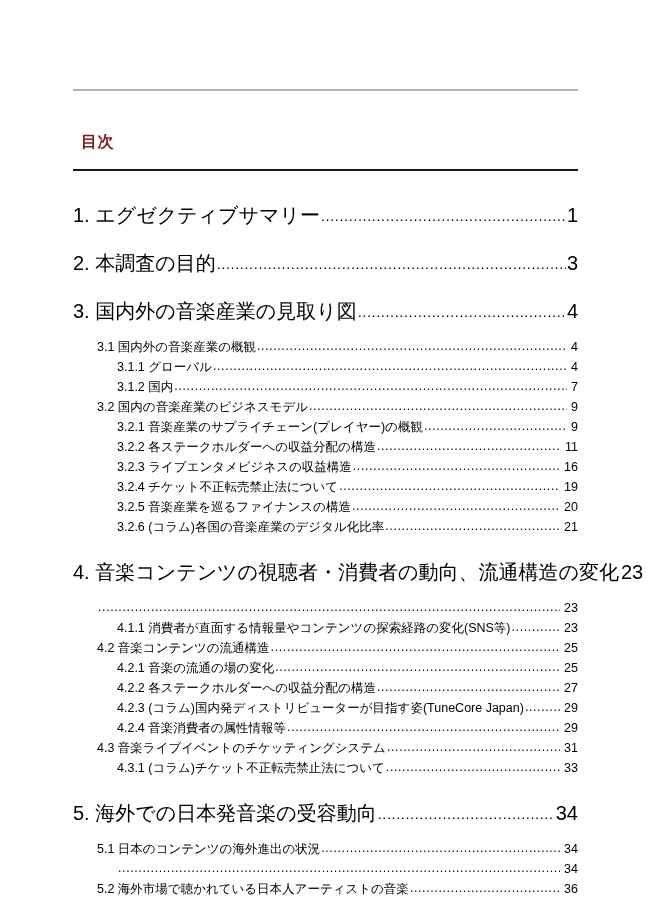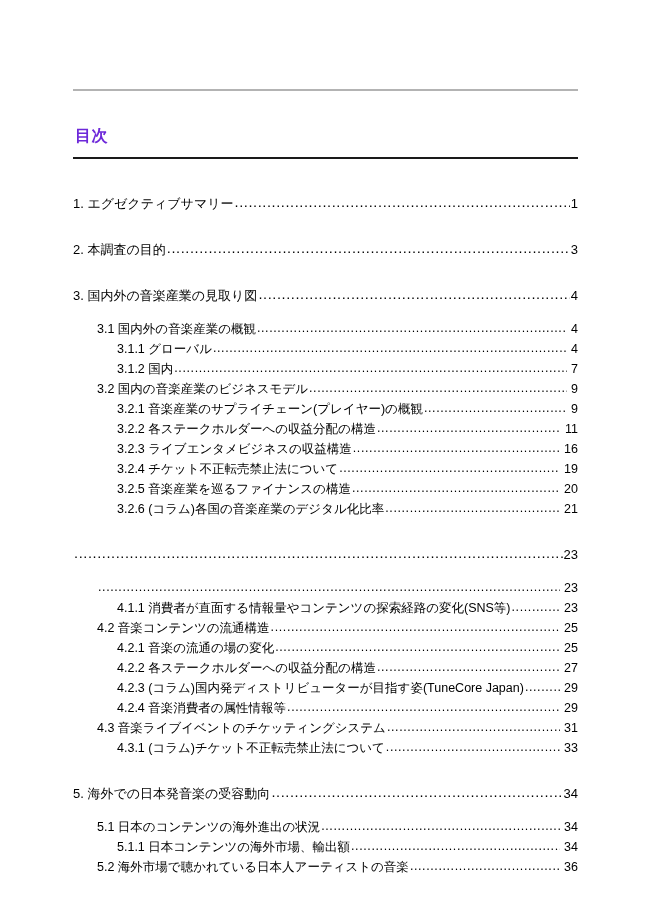--- a/index.html
+++ b/index.html
@@ -38,22 +38,22 @@
     height: 0;
     border-top: 2px solid #b3b3b3;
     width: 100%;
   }
   .toc-title {
     font-size: 16px;
     font-weight: bold;
     letter-spacing: 0.5px;
     line-height: 1;
     padding: 35px 0 11px 0;
-    margin: 2px;
-    color: #6d28d9;
+    margin: 8px;
+    color: #7f1d1d;
   }
   .rule-bottom {
     height: 0;
     border-top: 2px solid #1a1a1a;
     width: 100%;
   }
 
   
   .toc-list {
     margin: 0;
@@ -87,21 +87,21 @@
   }
 
   .toc-page {
     flex: 0 0 auto;
     text-align: right;
     font-variant-numeric: tabular-nums;
   }
 
   
   .lvl-1 {
-    font-size: 13px;
+    font-size: 20px;
     font-weight: normal;
     line-height: 17px;
     margin-top: 29px;
     padding-left: 0;
   }
   .lvl-1 .toc-dots::before { font-size: 14.5px; }
 
   .lvl-1.first { margin-top: 36px; }
 
   
@@ -198,20 +198,21 @@
           <span class="toc-label">3.2.5 音楽産業を巡るファイナンスの構造</span>
           <span class="toc-dots"></span>
           <span class="toc-page">20</span>
         </li>
         <li class="toc-entry lvl-3 gap-sm">
           <span class="toc-label">3.2.6 (コラム)各国の音楽産業のデジタル化比率</span>
           <span class="toc-dots"></span>
           <span class="toc-page">21</span>
         </li>
         <li class="toc-entry lvl-1">
+          <span class="toc-label">4. 音楽コンテンツの視聴者・消費者の動向、流通構造の変化</span>
           <span class="toc-dots"></span>
           <span class="toc-page">23</span>
         </li>
         <li class="toc-entry lvl-2 group-start gap-sm">
           <span class="toc-dots"></span>
           <span class="toc-page">23</span>
         </li>
         <li class="toc-entry lvl-3 gap-sm">
           <span class="toc-label">4.1.1 消費者が直面する情報量やコンテンツの探索経路の変化(SNS等)</span>
           <span class="toc-dots"></span>
@@ -256,21 +257,20 @@
           <span class="toc-label">5. 海外での日本発音楽の受容動向</span>
           <span class="toc-dots"></span>
           <span class="toc-page">34</span>
         </li>
         <li class="toc-entry lvl-2 group-start gap-sm">
           <span class="toc-label">5.1 日本のコンテンツの海外進出の状況</span>
           <span class="toc-dots"></span>
           <span class="toc-page">34</span>
         </li>
         <li class="toc-entry lvl-3 gap-sm">
-          <span class="toc-label">5.1.1 日本コンテンツの海外市場、輸出額</span>
           <span class="toc-dots"></span>
           <span class="toc-page">34</span>
         </li>
         <li class="toc-entry lvl-2 gap-sm">
           <span class="toc-label">5.2 海外市場で聴かれている日本人アーティストの音楽</span>
           <span class="toc-dots"></span>
           <span class="toc-page">36</span>
         </li>
       </ul>
 

